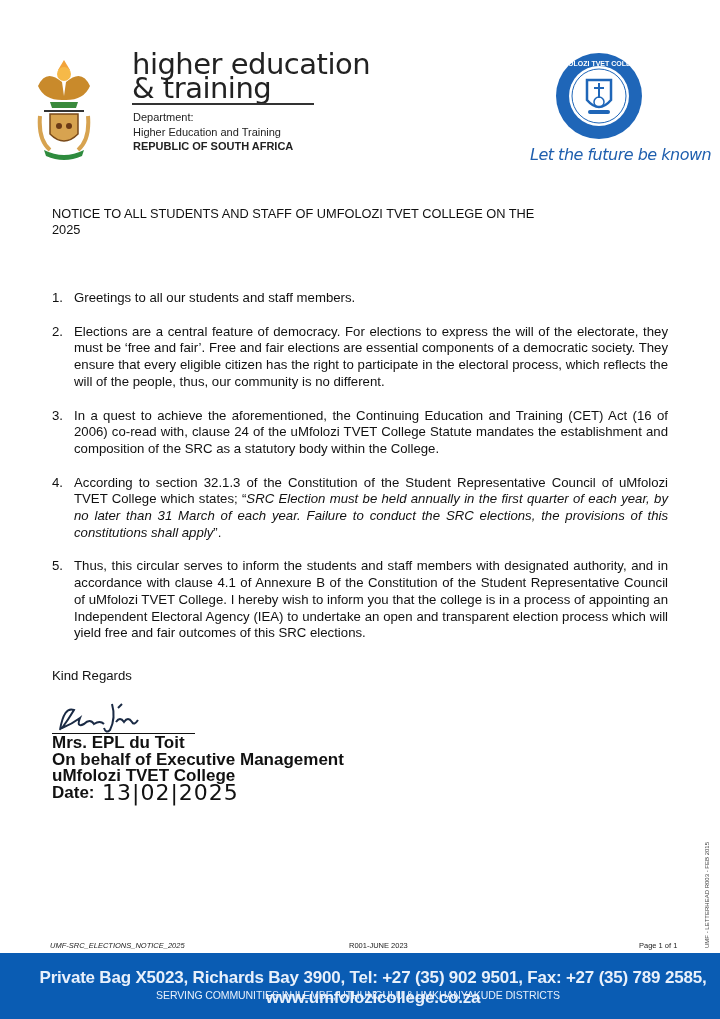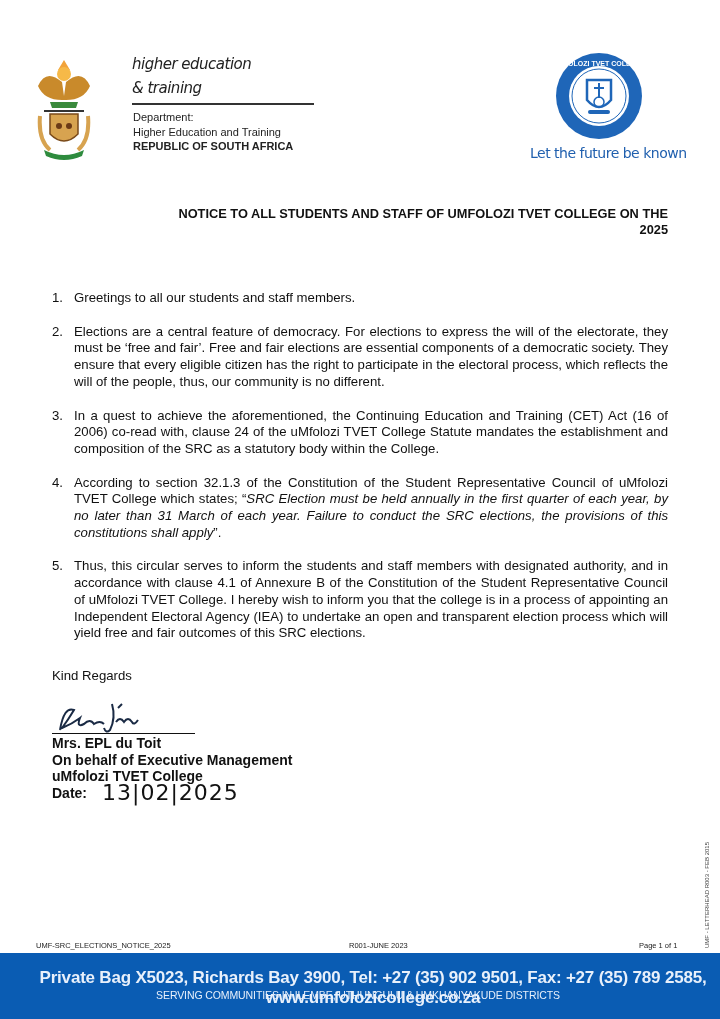--- a/index.html
+++ b/index.html
@@ -4,43 +4,43 @@
   <style>
     html, body { margin: 0; padding: 0; }
     body {
       width: 720px; height: 1019px; background: #ffffff; position: relative; overflow: hidden;
       font-family: "Liberation Sans", sans-serif; color: #111;
     }
     .abs { position: absolute; }
 
     
     .coat { left: 36px; top: 56px; width: 56px; height: 106px; }
-    .dept-title { left: 132px; top: 52px; font-family: "DejaVu Sans", sans-serif; font-size: 15px; line-height: 24px; color: #222; letter-spacing: -0.5px; font-style: italic; }
+    .dept-title { left: 132px; top: 52px; font-family: "DejaVu Sans", sans-serif; font-size: 29px; line-height: 24px; color: #222; letter-spacing: -0.5px; }
     .dept-rule { left: 132px; top: 103px; width: 182px; height: 2px; background: #333; }
     .dept-sub { left: 133px; top: 110px; font-size: 11px; line-height: 14.5px; color: #222; }
     .dept-sub .bold { font-weight: bold; }
 
     
     .college-logo { left: 555px; top: 52px; width: 88px; height: 88px; }
-    .tagline { left: 530px; top: 145px; font-family: "DejaVu Sans", sans-serif; font-size: 14px; color: #1f5fae; letter-spacing: -0.5px; }
+    .tagline { left: 530px; top: 145px; font-family: "DejaVu Sans", sans-serif; font-style: italic; font-size: 16px; color: #1f5fae; letter-spacing: -0.5px; }
 
     
-    .title { left: 52px; top: 206px; width: 616px; text-align: right; font-weight: bold; font-size: 12.8px; line-height: 15.5px; }
+    .title { left: 52px; top: 206px; width: 616px; text-align: left; font-weight: normal; font-size: 12.8px; line-height: 15.5px; }
 
     
     .list { left: 52px; top: 290px; width: 616px; font-size: 13.2px; line-height: 16.7px; }
     .item { display: flex; margin-bottom: 17px; }
     .num { width: 22px; flex: none; }
     .txt { flex: 1; text-align: justify; }
     .txt i { font-style: italic; }
 
     .regards { left: 52px; top: 668px; font-size: 13.2px; }
     .sig { left: 54px; top: 700px; width: 90px; height: 36px; }
     .sig-line { left: 52px; top: 733px; width: 143px; height: 1px; background: #111; }
-    .signer { left: 52px; top: 735px; font-weight: bold; font-size: 14px; line-height: 16.5px; }
+    .signer { left: 52px; top: 735px; font-weight: bold; font-size: 17px; line-height: 16.5px; }
     .date-hand { left: 102px; top: 780px; font-family: "DejaVu Sans", sans-serif; font-size: 22px; color: #111; letter-spacing: 1px; }
 
     
     .docref { top: 941px; font-size: 7.5px; color: #222; }
     .side-note { left: 698px; top: 825px; width: 130px; font-size: 6px; color: #444; transform: rotate(-90deg); transform-origin: left top; top: 948px; left: 704px; white-space: nowrap; }
 
     
     .band { left: 0; top: 953px; width: 720px; height: 66px; background: #0a5cb3; }
     .band-line1 { left: 13px; top: 968px; width: 720px; text-align: center; color: #e8f0fb; font-weight: bold; font-size: 17px; letter-spacing: -0.2px; }
     .band-line2 { left: 0; top: 989px; width: 624px; text-align: center; color: #e8f0fb; font-size: 10.5px; letter-spacing: -0.1px; padding-left: 46px; }
@@ -128,20 +128,20 @@
 </div>
 <div class="abs sig-line"></div>
 <div class="abs signer">
   <div>Mrs. EPL du Toit</div>
   <div>On behalf of Executive Management</div>
   <div>uMfolozi TVET College</div>
   <div>Date:</div>
 </div>
 <div class="abs date-hand">13|02|2025</div>
 
-<div class="abs docref" style="left:36px;">UMF-SRC_ELECTIONS_NOTICE_2025</div>
+<div class="abs docref" style="left:50px;font-style:italic;">UMF-SRC_ELECTIONS_NOTICE_2025</div>
 <div class="abs docref" style="left:349px;">R001-JUNE 2023</div>
 <div class="abs docref" style="left:631px;padding-left:8px;">Page 1 of 1</div>
 <div class="abs side-note">UMF - LETTERHEAD R003 - FEB 2015</div>
 
 <div class="abs band"></div>
 <div class="abs band-line1">Private Bag X5023, Richards Bay 3900, Tel: +27 (35) 902 9501, Fax: +27 (35) 789 2585, www.umfolozicollege.co.za</div>
 <div class="abs band-line2">SERVING COMMUNITIES IN ILEMBE, UTHUNGULU &amp; UMKHANYAKUDE DISTRICTS</div>
 
 </body></html>

